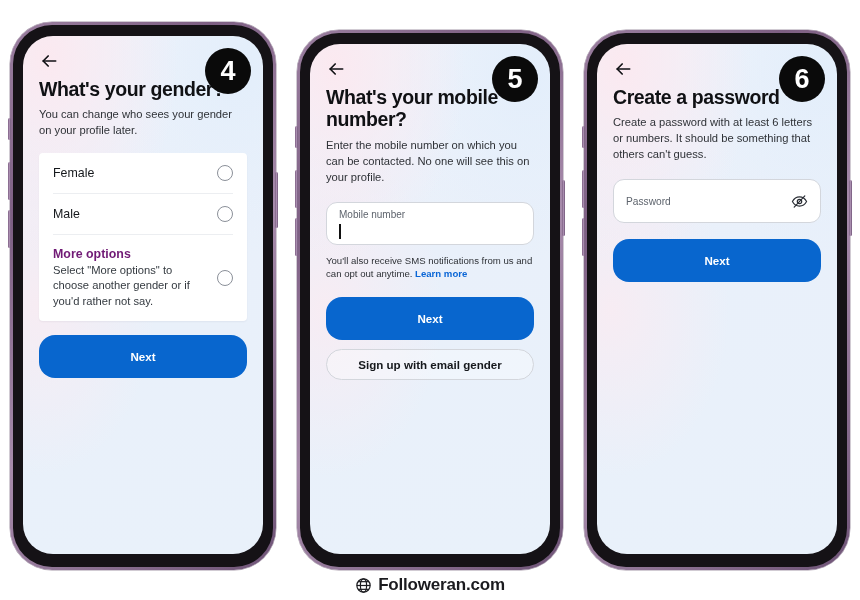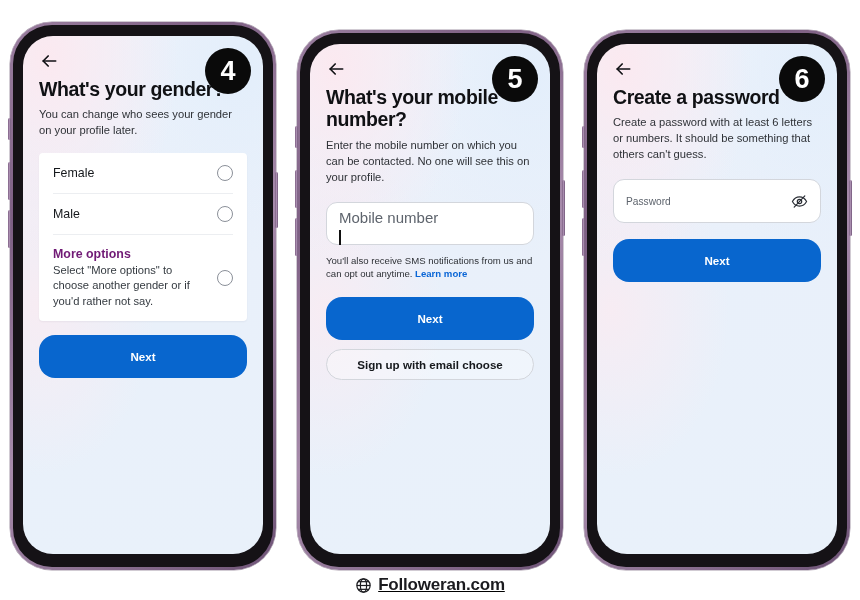--- a/index.html
+++ b/index.html
@@ -163,21 +163,21 @@
     background: #ffffff;
     border: 1px solid #d3d6dc;
     border-radius: 11px;
     height: 43px;
     padding: 6px 12px 0 12px;
     box-sizing: border-box;
     position: relative;
     cursor: text;
   }
   .field-label {
-    font-size: 15px;
+    font-size: 10px;
     color: #5e646d;
     line-height: 1.2;
   }
   .caret {
     width: 1.5px;
     height: 15px;
     background: #111;
     margin-top: 3px;
   }
   .pw-field {
@@ -239,21 +239,20 @@
   
   .watermark {
     position: absolute;
     left: 0;
     right: 0;
     bottom: 5px;
     display: flex;
     align-items: center;
     justify-content: center;
     gap: 6px;
-    text-decoration: underline;
   }
   .watermark-text {
     font-size: 17px;
     font-weight: bold;
     color: #1b1b1f;
     letter-spacing: -0.2px;
   }
   .globe-icon { width: 17px; height: 17px; display: block; }
 </style>
 </head>
@@ -323,21 +322,21 @@
           <div class="field-label">Mobile number</div>
           <div class="caret"></div>
         </div>
 
         <div class="helper">
           <span>You'll also receive SMS notifications from us and can opt out anytime.</span>
           <a class="link" href="#">Learn more</a>
         </div>
 
         <button class="btn-primary" style="margin-top:16px;">Next</button>
-        <button class="btn-secondary">Sign up with email choose</button>
+        <button class="btn-secondary">Sign up with email gender</button>
       </div>
     </div>
   </div>
 </div>
 
 <div class="phone" style="left:584px; top:30px; height:540px;">
   <span class="btn-side btn-left-1"></span>
   <span class="btn-side btn-left-2"></span>
   <span class="btn-side btn-left-3"></span>
   <span class="btn-side btn-right-1"></span>

